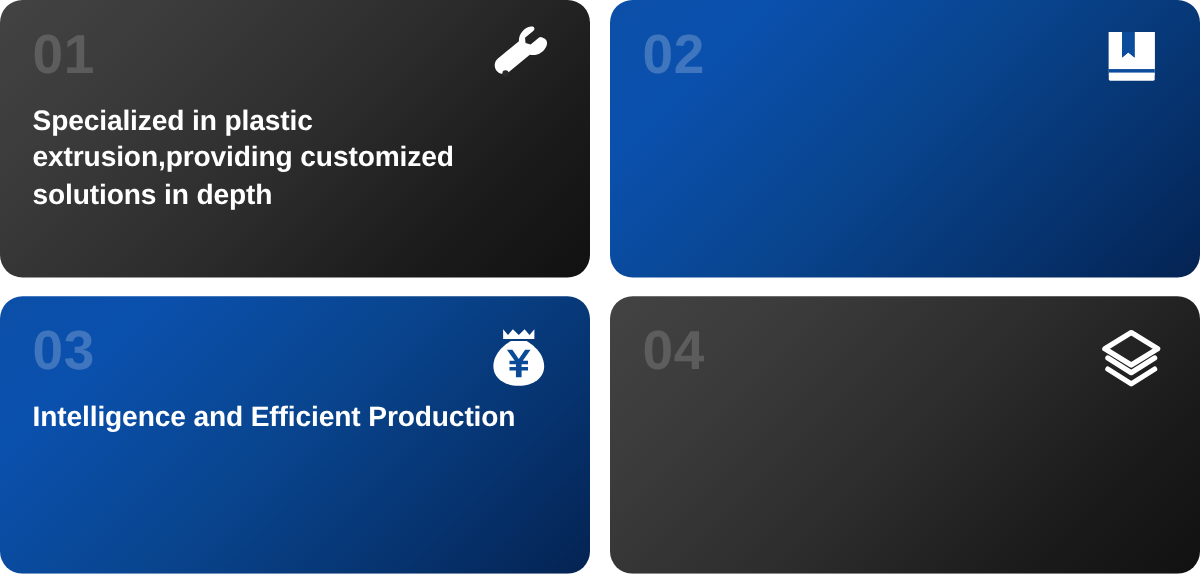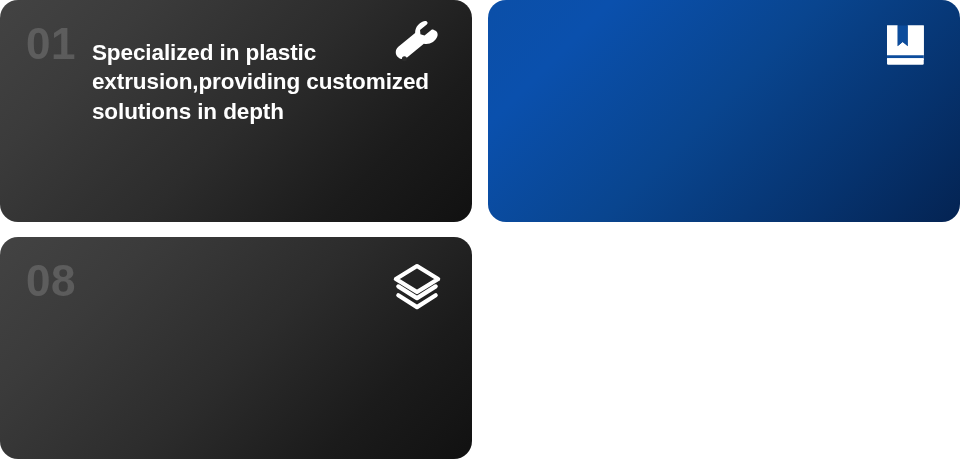--- a/index.html
+++ b/index.html
@@ -26,21 +26,21 @@
     box-sizing: border-box;
   }
 
   .card {
     position: relative;
     border-radius: 18px;
     overflow: hidden;
     box-sizing: border-box;
     padding: 22px 26px 18px 26px;
     display: flex;
-    flex-direction: row;
+    flex-direction: column;
     justify-content: flex-start;
   }
 
   
   .card.dark {
     background: linear-gradient(135deg, #434343 0%, #3b3b3b 22%, #2c2c2c 52%, #1b1b1b 78%, #111111 100%);
   }
   
   .card.blue {
     background: linear-gradient(135deg, #0b4fa8 0%, #0a50ad 18%, #09458f 48%, #06326d 78%, #042352 100%);
@@ -57,21 +57,21 @@
   }
   .card.dark .card-number { color: rgba(255,255,255,0.16); }
   .card.blue .card-number { color: rgba(255,255,255,0.22); }
 
   .card-text {
     font-size: 22.5px;
     font-weight: 700;
     line-height: 1.30;
     color: #ffffff;
     letter-spacing: -0.1px;
-    margin: 16px;
+    margin: 0;
     max-width: 430px;
     position: relative;
     z-index: 2;
     white-space: pre-line;
   }
 
   .card-icon {
     position: absolute;
     top: 22px;
     right: 26px;
@@ -115,29 +115,45 @@
           <path d="M8 2 h14 v30 l-6-5 -6 5 V2z" opacity="0"></path>
           <path d="M9 2 h13.5 v26.5 l6.5-5.5 6.5 5.5 V2 H56 v44 H9 Z"></path>
           <path d="M9 2 h13.5 v26.5 l6.5-5.5 6.5 5.5 V2 H56 v38 H9 Z" fill="#ffffff"></path>
           <rect x="9" y="44" width="47" height="8" rx="1.5"></rect>
           <rect x="14" y="40" width="42" height="3" fill="#0a4fa0" opacity="0"></rect>
         </g>
         <rect x="9" y="40" width="47" height="3.6" fill="#0c4c9c"></rect>
         <path d="M22.5 2 h13 v26.5 l-6.5-5.5 -6.5 5.5 Z" fill="#0c4c9c"></path>
       </svg>
     </div>
+    <div class="card-number">02</div>
   </div>
 
+  <div class="card blue">
+    <div class="card-icon icon-money">
+      <svg width="50" height="52" viewBox="0 0 64 66" aria-hidden="true">
+        <g fill="#ffffff">
+          <path d="M16 4 l5 6 5-6 6 6 6-6 5 6 5-6 v10 H16 Z"></path>
+          <path d="M24 16 h16 c0 0 18 9.5 18 26 0 12-11 20-26 20S6 54 6 42C6 25.5 24 16 24 16 Z"></path>
+        </g>
+        <g fill="#0a4a97">
+          <path d="M32 34.5 l-6.5-9.5 h-5.6 l8.0 11.4 h-5.4 v3.4 h6.6 v3.0 h-6.6 v3.4 h6.6 v7.0 h5.8 v-7.0 h6.6 v-3.4 h-6.6 v-3.0 h6.6 v-3.4 h-5.4 l8.0-11.4 h-5.6 Z"></path>
+        </g>
+      </svg>
+    </div>
+    <div class="card-number">03</div>
+    <div class="card-text">Intelligence and Efficient Production</div>
+  </div>
 
   <div class="card dark">
     <div class="card-icon icon-layers">
       <svg width="52" height="52" viewBox="0 0 64 64" aria-hidden="true">
         <g fill="none" stroke="#ffffff" stroke-width="5.2" stroke-linejoin="round" stroke-linecap="round">
           <path d="M32 5 L58 21 L32 37 L6 21 Z"></path>
           <path d="M9 30 L32 44.5 L55 30"></path>
           <path d="M9 41 L32 55.5 L55 41"></path>
         </g>
       </svg>
     </div>
-    <div class="card-number">08</div>
+    <div class="card-number">04</div>
   </div>
 
 </div>
 
 </body></html>

